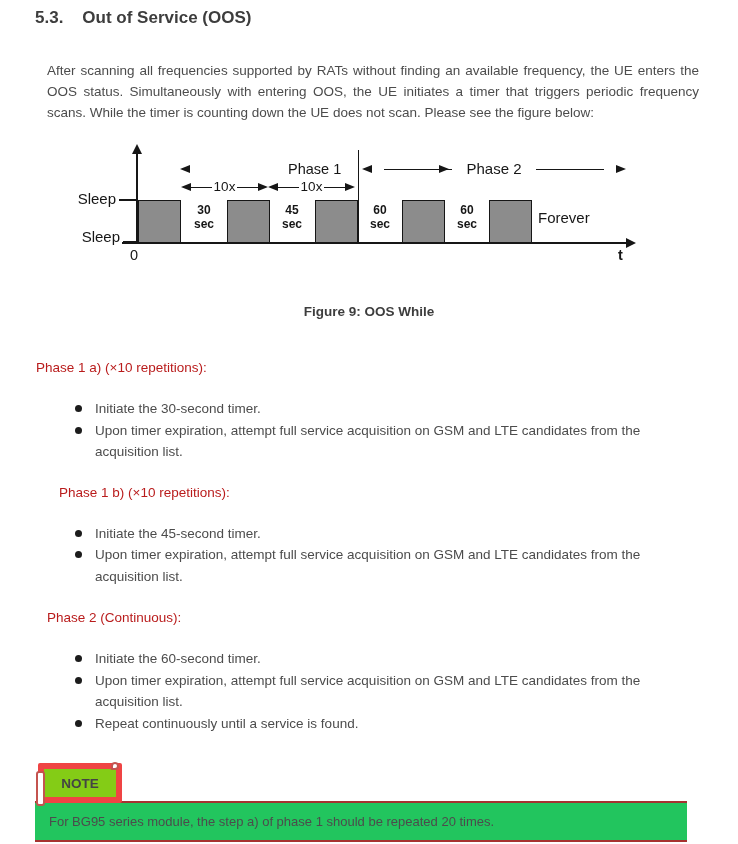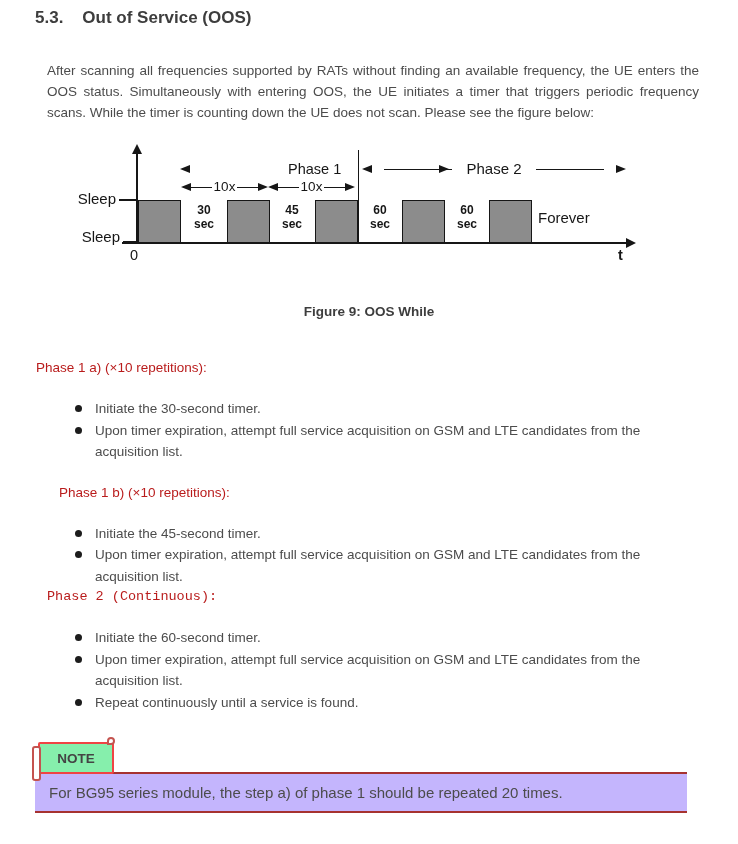--- a/index.html
+++ b/index.html
@@ -61,41 +61,41 @@
   .rep1{left:121px;top:35px;width:87px;}
   .rep2{left:208px;top:35px;width:87px;}
 
   .caption{margin-top:28px;width:668px;text-align:center;font-size:13.5px;
          font-weight:bold;color:#3d3d3d;line-height:18px;}
 
   
   .sec-label{font-size:13.5px;line-height:20px;color:#b91c1c;margin:0;}
   .sl1{margin-top:37px;margin-left:1px;}
   .sl2{margin-top:20px;margin-left:24px;}
-  .sl3{margin-left:12px;font-family:Liberation Mono, monospace;}
+  .sl3{margin-top:21px;margin-left:12px;}
   .blist{margin-top:20px;}
   .brow{display:flex;padding-left:40px;}
   .dot{flex:0 0 auto;width:7px;height:7px;border-radius:50%;background:#1c1c1c;
        margin:7px 13px 0 0;}
   .btext{width:572px;font-size:13.5px;line-height:21.5px;color:#4c4c4c;}
 
   
   .note-wrap{margin-top:29px;width:652px;}
   .note-tab{position:relative;z-index:2;margin-left:3px;margin-bottom:-2px;
-        width:72px;height:28px;background:#86efac;border:2px solid #ef4444;
+        width:72px;height:28px;background:#84cc16;border:6px solid #ef4444;
         border-radius:2px;display:flex;align-items:center;justify-content:center;
         font-size:13.5px;font-weight:bold;color:#444;}
   .note-tab::before{content:"";position:absolute;left:-8px;top:2px;width:5px;
         height:31px;background:#fff;border:2px solid #c4534f;border-radius:3px;}
   .note-tab::after{content:"";position:absolute;right:-3px;top:-7px;width:4px;
         height:4px;background:#fff;border:2px solid #c4534f;
         border-radius:50% 50% 50% 0;}
-  .note-body{position:relative;z-index:1;background:#c4b5fd;
+  .note-body{position:relative;z-index:1;background:#22c55e;
         border-top:2px solid #a63230;border-bottom:2px solid #a63230;
-        padding:8px 14px;font-size:15px;line-height:21px;color:#4c4c4c;}
+        padding:8px 14px;font-size:13px;line-height:21px;color:#4c4c4c;}
 </style>
 </head>
 <body>
 
 <div class="page">
 
   <h1 class="h1">
     <span>5.3.</span>
     <span>Out of Service (OOS)</span>
   </h1>

